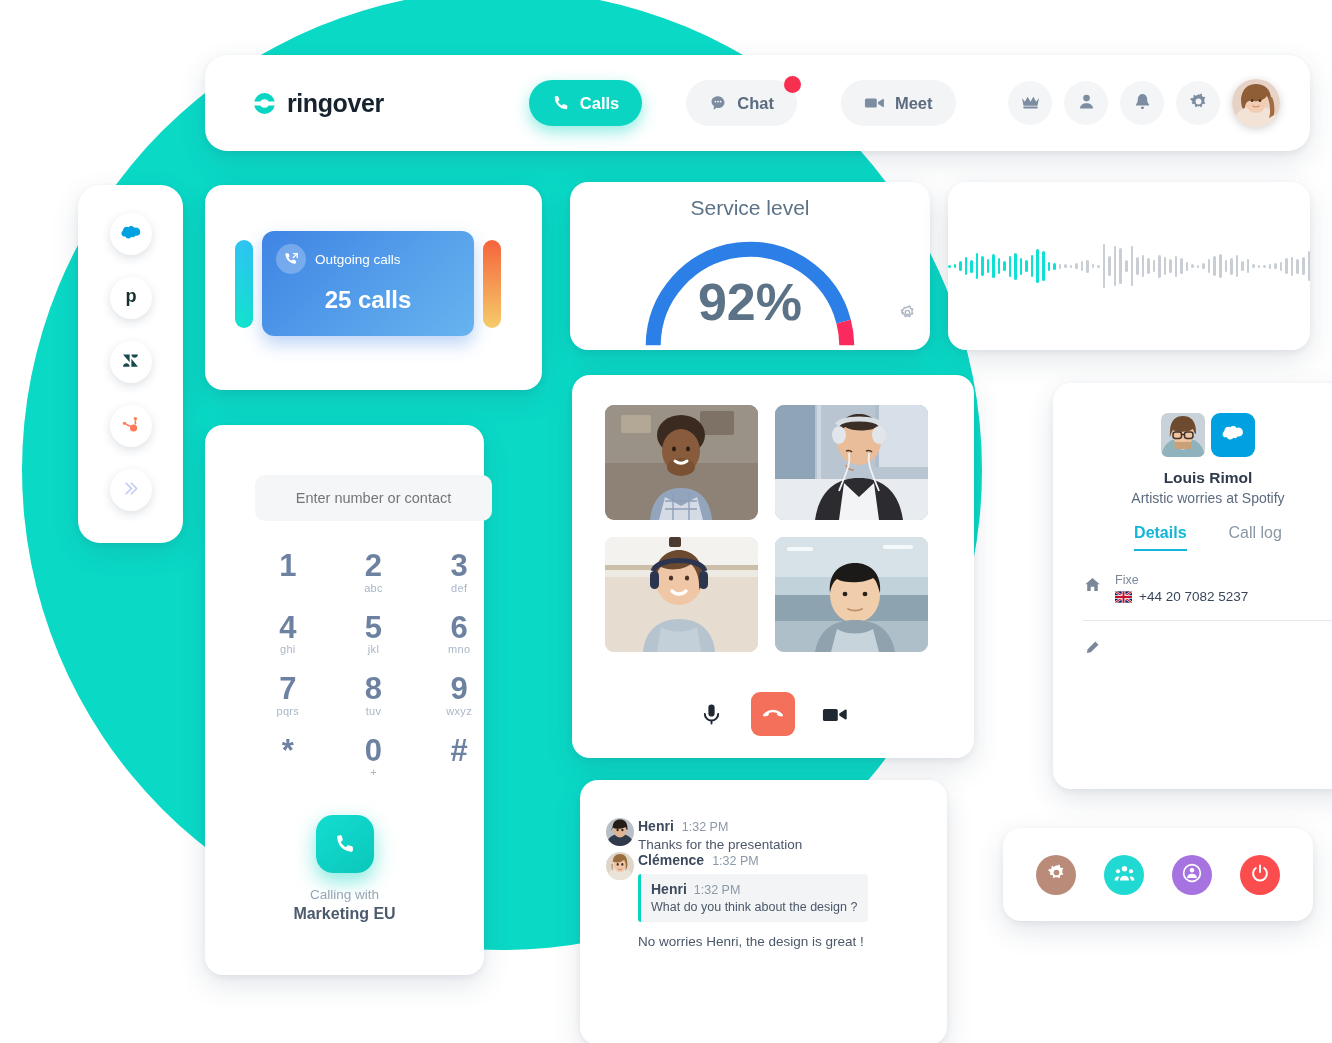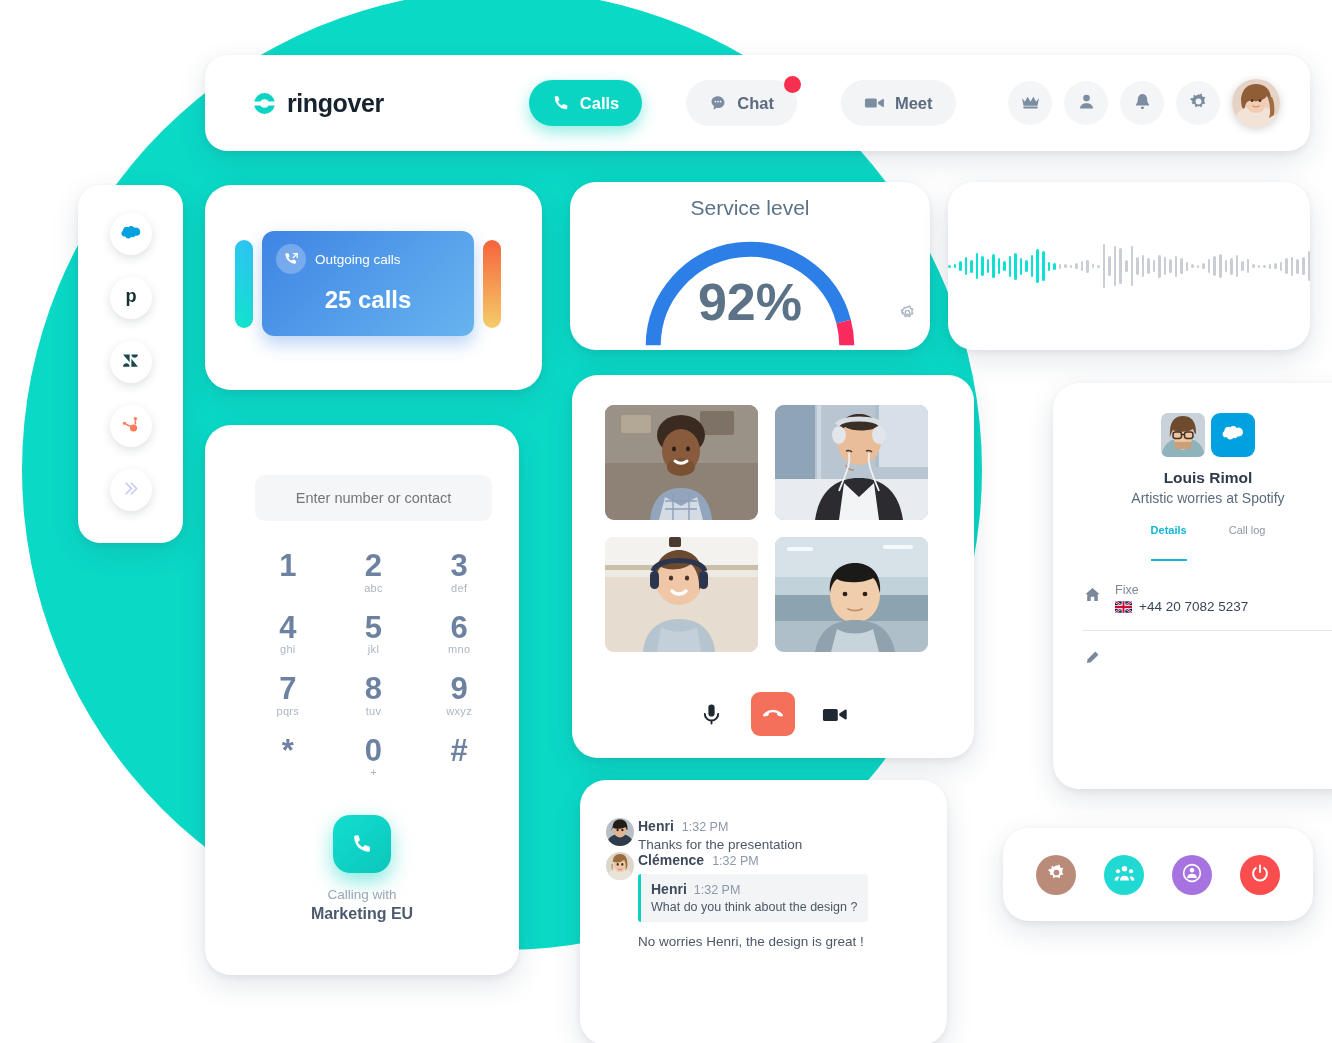--- a/index.html
+++ b/index.html
@@ -17,21 +17,21 @@
     left: 22px; top: -10px;
     width: 960px; height: 960px;
     border-radius: 50%;
     background: #0ad9c6;
   }
 
   
   .card {
     position: absolute;
     background: #ffffff;
-    border-radius: 26px;
+    border-radius: 18px;
     box-shadow: 0 10px 28px rgba(40,60,90,.13), 0 2px 6px rgba(40,60,90,.07);
   }
 
   
   .navbar {
     left: 205px; top: 55px; width: 1105px; height: 96px;
     border-radius: 22px;
     display: flex; align-items: center;
     padding: 0 30px 0 46px;
   }
@@ -132,21 +132,21 @@
 
   
   .wave-card { left: 948px; top: 182px; width: 362px; height: 168px; }
   .wave-wrap {
     position: absolute; left: 0; right: 0; top: 0; bottom: 0;
     display: flex; align-items: center; justify-content: center; gap: 3px;
   }
   .wbar { width: 4px; border-radius: 2px; }
 
   
-  .dial-card { left: 205px; top: 425px; width: 314px; height: 550px; }
+  .dial-card { left: 205px; top: 425px; width: 279px; height: 550px; }
   .dial-input {
     position: absolute; left: 50px; top: 50px;
     width: 237px; height: 46px; border: none;
     border-radius: 10px; background: #f4f6f8;
     text-align: center; font-size: 14.5px; color: #9aa6b4;
     font-family: "Liberation Sans", sans-serif;
     outline: none;
   }
   .keys {
     position: absolute; left: 40px; top: 125px;
@@ -226,21 +226,21 @@
   .c-photo { width: 44px; height: 44px; border-radius: 7px; overflow: hidden; }
   .c-photo svg { display: block; width: 100%; height: 100%; }
   .c-crm {
     width: 44px; height: 44px; border-radius: 9px;
     background: #00a1e0;
     display: flex; align-items: center; justify-content: center;
   }
   .c-name { text-align: center; margin-top: 12px; font-size: 15.5px; font-weight: bold; color: #2f3b4c; }
   .c-role { text-align: center; margin-top: 3px; font-size: 14px; color: #5c6b7e; }
   .c-tabs { display: flex; justify-content: center; gap: 42px; margin-top: 18px; }
-  .c-tab { font-size: 11px; color: #8b97a6; padding-bottom: 23px; cursor: pointer; }
+  .c-tab { font-size: 16px; color: #8b97a6; padding-bottom: 7px; cursor: pointer; }
   .c-tab.active { color: #13b5d8; font-weight: bold; border-bottom: 2.5px solid #13b5d8; }
   .c-rows { padding: 22px 28px 0 30px; }
   .c-row { display: flex; gap: 14px; margin-bottom: 16px; }
   .c-ico { width: 18px; display: flex; justify-content: center; padding-top: 3px; }
   .c-lab { font-size: 12.5px; color: #7b8899; }
   .c-val { font-size: 13.5px; color: #39465a; display: flex; align-items: center; gap: 7px; margin-top: 2px; }
   .flag { width: 17px; height: 12px; border-radius: 1.5px; overflow: hidden; display:block; }
   .c-div { height: 1px; background: #e4e8ec; margin: 4px 30px 16px 30px; }
 
   

